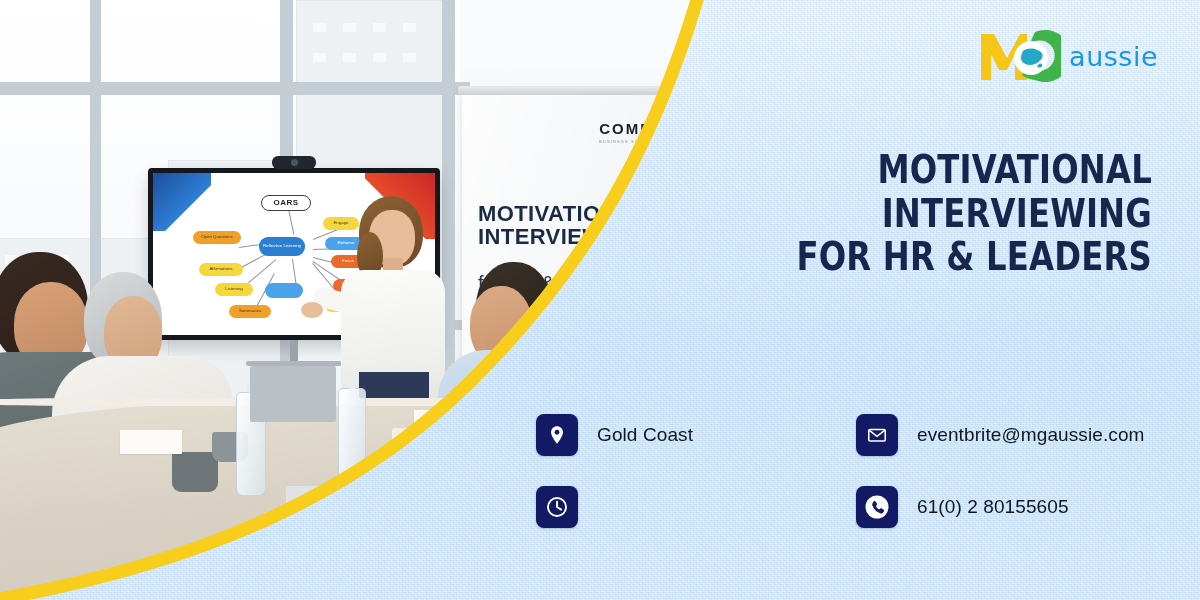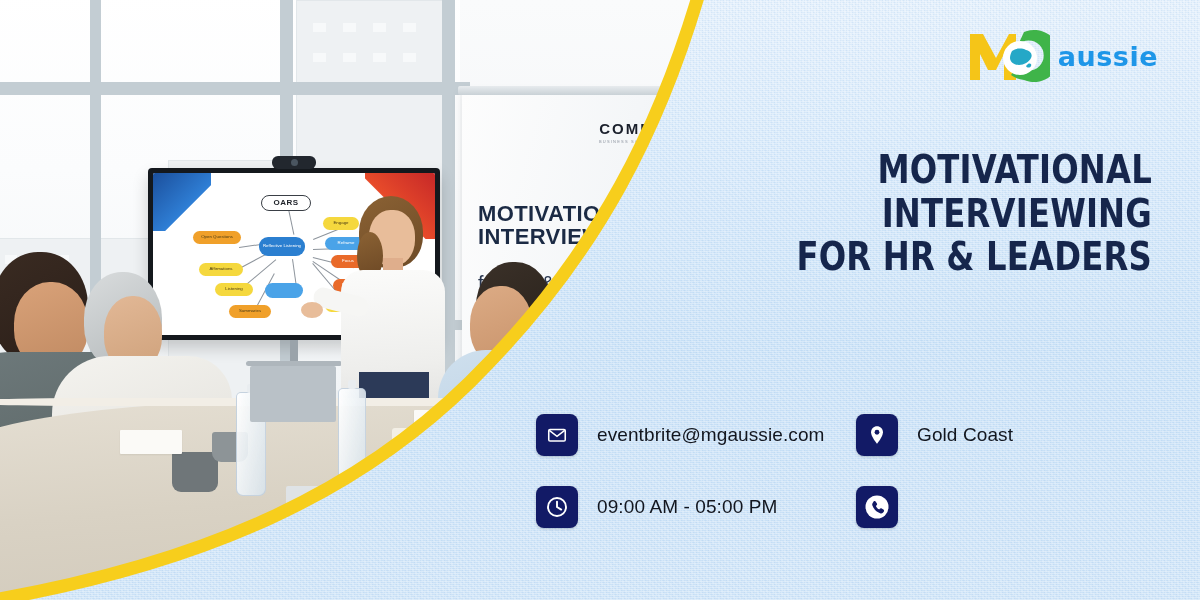--- a/index.html
+++ b/index.html
@@ -139,21 +139,21 @@
 
   
   .curve-yellow{
     position:absolute;left:0;top:0;width:780px;height:600px;
   }
   .curve-yellow path{fill:none;stroke:#f7ce1c;stroke-width:13;}
 
   
   .logo{position:absolute;right:42px;top:28px;display:flex;align-items:center;gap:8px;}
   .logo-mark{width:84px;height:56px;display:block;}
-  .logo-word{font-size:27px;font-weight:bold;color:#1e96e8;letter-spacing:.5px;
+  .logo-word{font-size:27px;font-weight:normal;color:#1e96e8;letter-spacing:.5px;
     font-family:"DejaVu Sans",sans-serif;}
 
   .title{
     position:absolute;right:48px;top:148px;width:560px;text-align:right;
     font-family:"DejaVu Sans Condensed","Liberation Sans Narrow","Liberation Sans",sans-serif;
     font-weight:bold;font-size:39px;line-height:1.12;color:#16264c;
     letter-spacing:.2px;transform:scaleX(.92);transform-origin:100% 50%;
   }
 
   .ribbon{
@@ -353,51 +353,51 @@
     <div>FOR HR &amp; LEADERS</div>
   </div>
 
 
   <div class="details">
 
     <div class="drow">
       <div class="dcell">
         <div class="icon-box">
           <svg width="22" height="22" viewBox="0 0 24 24">
+            <path d="M12 2.5c-3.6 0-6.5 2.9-6.5 6.5 0 4.9 6.5 12.5 6.5 12.5s6.5-7.6 6.5-12.5c0-3.6-2.9-6.5-6.5-6.5z" fill="#fff"></path>
+            <circle cx="12" cy="9" r="2.6" fill="#121a66"></circle>
+          </svg>
+        </div>
+        <span class="dtext">Gold Coast</span>
+      </div>
+      <div class="dcell">
+        <div class="icon-box">
+          <svg width="22" height="22" viewBox="0 0 24 24">
             <rect x="3" y="6" width="18" height="12.5" rx="1.4" fill="none" stroke="#fff" stroke-width="1.7"></rect>
             <path d="M3.6 7 12 13.4 20.4 7" fill="none" stroke="#fff" stroke-width="1.7"></path>
           </svg>
         </div>
         <span class="dtext">eventbrite@mgaussie.com</span>
-      </div>
-      <div class="dcell">
-        <div class="icon-box">
-          <svg width="22" height="22" viewBox="0 0 24 24">
-            <path d="M12 2.5c-3.6 0-6.5 2.9-6.5 6.5 0 4.9 6.5 12.5 6.5 12.5s6.5-7.6 6.5-12.5c0-3.6-2.9-6.5-6.5-6.5z" fill="#fff"></path>
-            <circle cx="12" cy="9" r="2.6" fill="#121a66"></circle>
-          </svg>
-        </div>
-        <span class="dtext">Gold Coast</span>
       </div>
     </div>
 
     <div class="drow">
       <div class="dcell">
         <div class="icon-box">
           <svg width="24" height="24" viewBox="0 0 24 24">
             <circle cx="12" cy="12" r="9" fill="none" stroke="#fff" stroke-width="1.9"></circle>
             <path d="M12 6.6V12l4.2 2.6" fill="none" stroke="#fff" stroke-width="1.9" stroke-linecap="round"></path>
           </svg>
         </div>
-        <span class="dtext">09:00 AM - 05:00 PM</span>
       </div>
       <div class="dcell">
         <div class="icon-box">
           <svg width="30" height="30" viewBox="0 0 30 30">
             <circle cx="15" cy="15" r="11.5" fill="#fff"></circle>
             <path d="M11.6 9.4c.7-.6 1.7-.5 2.2.3l1.1 1.7c.4.6.3 1.4-.3 1.9l-.7.6c.5 1.5 1.8 2.9 3.3 3.6l.6-.8c.5-.6 1.3-.7 1.9-.3l1.7 1.1c.8.5.9 1.6.3 2.3l-.8.9c-.7.8-1.8 1-2.8.6-3.7-1.4-6.6-4.4-7.8-8.1-.3-1 0-2 .7-2.7z" fill="#121a66"></path>
           </svg>
         </div>
+        <span class="dtext">61(0) 2 80155605</span>
       </div>
     </div>
 
   </div>
 </div>
 
 </body></html>

